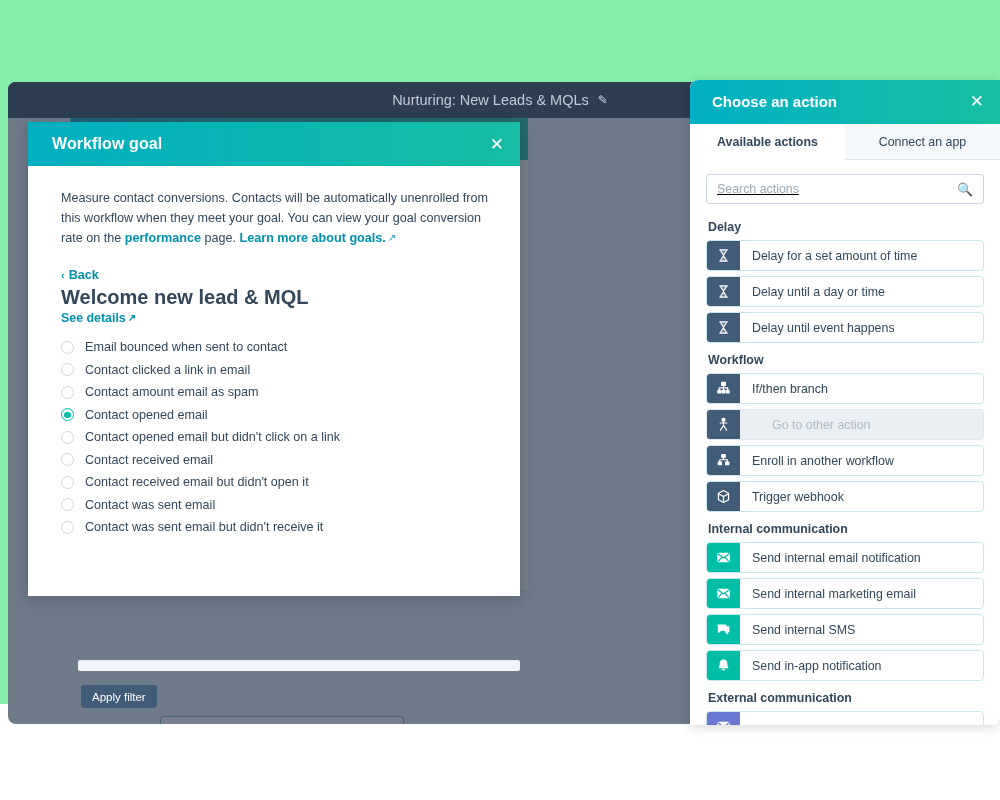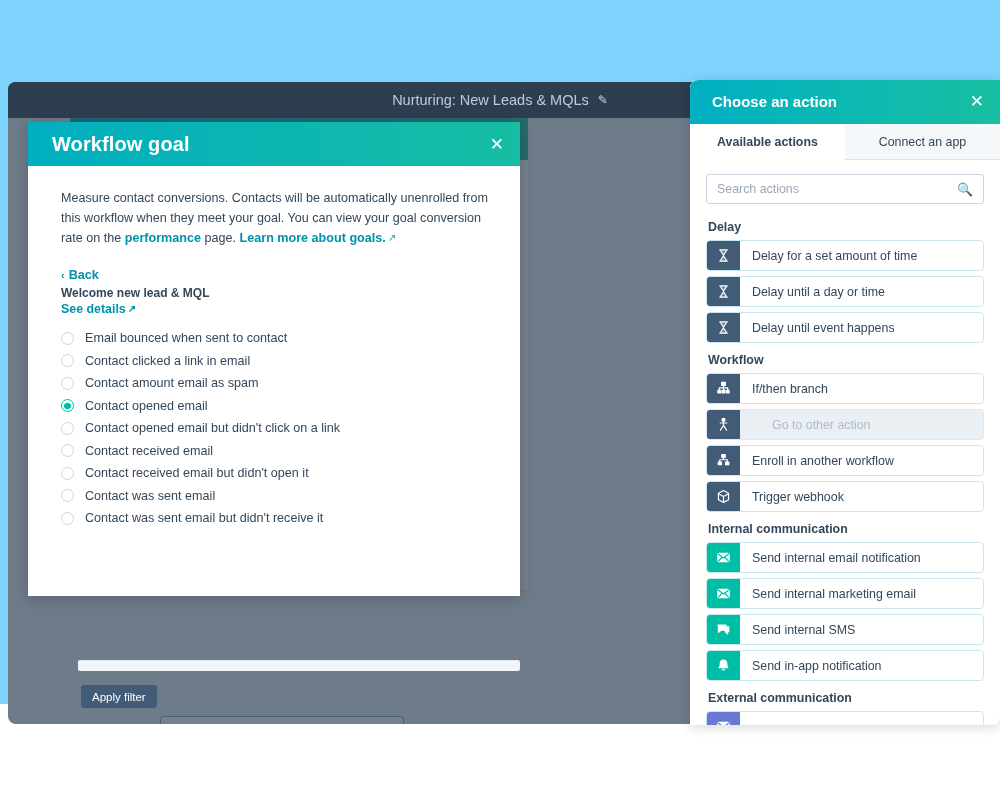--- a/index.html
+++ b/index.html
@@ -9,21 +9,21 @@
     height: 800px;
     overflow: hidden;
     background: #ffffff;
     font-family: "Liberation Sans", sans-serif;
   }
 
   #stage {
     position: relative;
     width: 1000px;
     height: 704px;
-    background: #7dd3fc;
+    background: #86efac;
   }
 
   
   #app-window {
     position: absolute;
     left: 8px;
     top: 82px;
     width: 984px;
     height: 642px;
     border-radius: 8px;
@@ -124,21 +124,21 @@
   #goal-header {
     height: 44px;
     background: linear-gradient(90deg, #00afc0 0%, #16bda3 100%);
     display: flex;
     align-items: center;
     justify-content: space-between;
     padding: 0 16px 0 24px;
   }
   #goal-header .h-title {
     color: #ffffff;
-    font-size: 20px;
+    font-size: 16px;
     font-weight: bold;
     letter-spacing: .1px;
   }
   #goal-header .h-close {
     color: #ffffff;
     font-size: 17px;
     line-height: 1;
     font-weight: 300;
   }
 
@@ -167,21 +167,21 @@
   .back-link {
     margin-top: 19px;
     font-size: 12.6px;
     color: #0091ae;
     font-weight: bold;
   }
   .back-link .chev { margin-right: 4px; font-size: 11px; }
 
   .goal-subtitle {
     margin-top: 4px;
-    font-size: 12px;
+    font-size: 20px;
     font-weight: bold;
     color: #33475b;
   }
   .see-details {
     margin-top: 2px;
     font-size: 12.4px;
     color: #0091ae;
     font-weight: bold;
   }
 
@@ -293,20 +293,21 @@
   }
   .ptab.active {
     background: #ffffff;
     color: #33475b;
     font-weight: bold;
     border-bottom: none;
   }
 
   #panel-search-wrap {
     padding: 14px 16px 6px 16px;
+    text-decoration: underline;
   }
   #panel-search {
     position: relative;
     height: 30px;
     border: 1px solid #cbd6e2;
     border-radius: 3px;
     background: #ffffff;
     display: flex;
     align-items: center;
     padding: 0 30px 0 10px;

